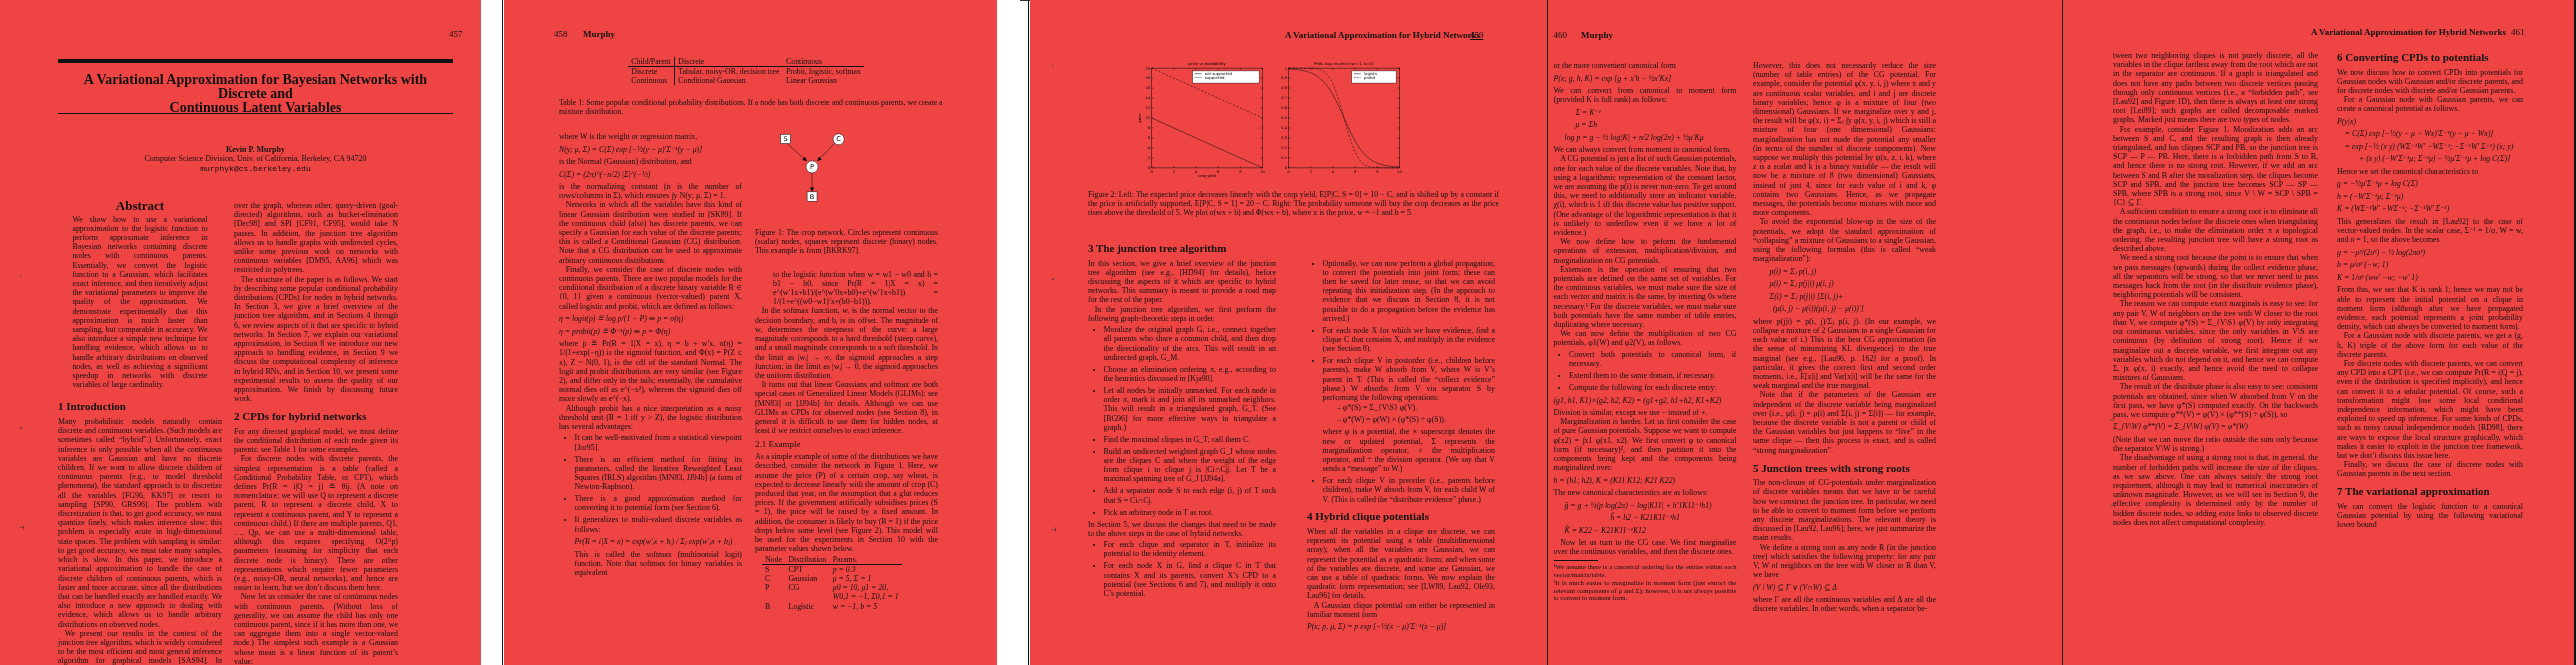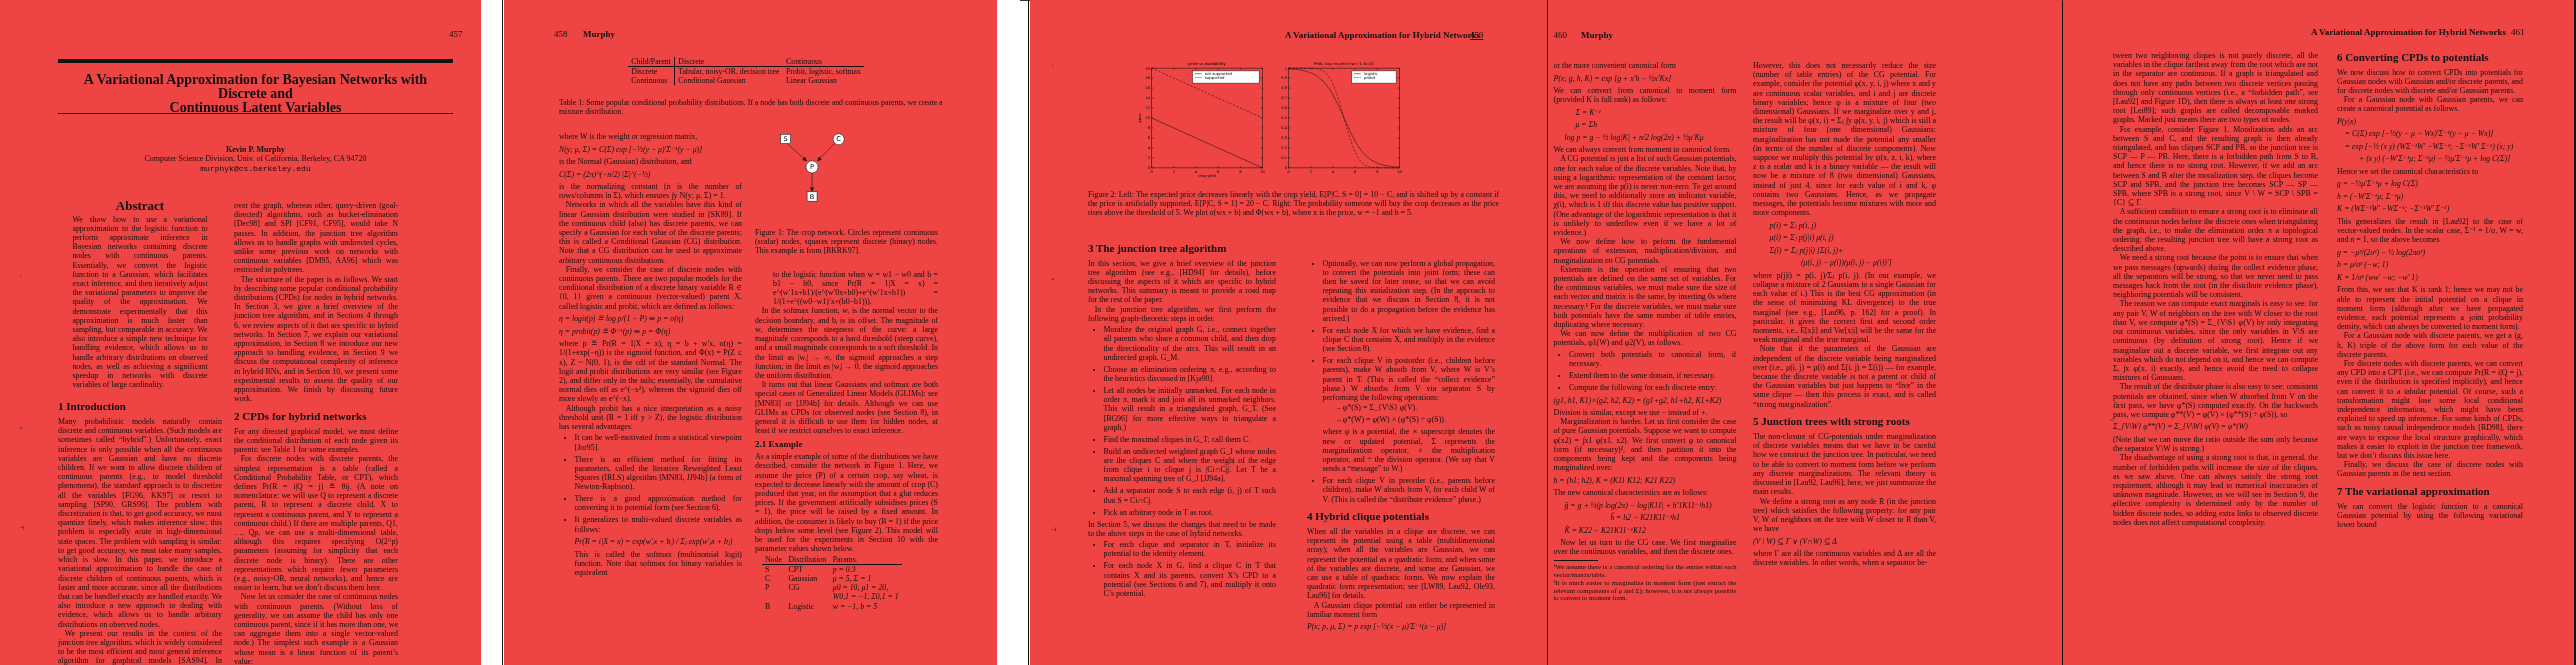--- a/index.html
+++ b/index.html
@@ -5,21 +5,21 @@
   html,body{margin:0;padding:0;background:#fff;}
   body{width:2576px;height:665px;position:relative;overflow:hidden;font-family:"Liberation Serif","DejaVu Serif",serif;color:#111;}
   .page{position:absolute;top:0;height:665px;background:#ef4444;}
   .divider{position:absolute;top:0;width:1.1px;height:665px;background:#111;}
   .topbar{position:absolute;top:0;height:1.1px;background:#333;}
   .txt{font-size:7.9px;line-height:9.2px;text-align:justify;}
   .col{position:absolute;}
   .col p{margin:0;text-indent:6.7px;}
   .col p.noind{text-indent:0;}
   h1.sec{font-size:11px;font-weight:bold;margin:6.7px 0 4.4px 0;line-height:12.2px;}
-  h2.sub{font-size:9px;font-weight:bold;margin:4.4px 0 3.3px 0;}
+  h2.sub{font-size:9px;font-weight:normal;margin:4.4px 0 3.3px 0;}
   .runhead{position:absolute;top:29px;font-size:9px;}
   .pnum{position:absolute;top:29px;font-size:9px;}
   .eq{text-align:left;font-style:italic;margin:3.3px 0;font-size:7.8px;}
   ul.b{margin:2.2px 0 2.2px 0;padding-left:15.5px;}
   ul.b li{margin-bottom:2.8px;}
   ul.d{margin:1.1px 0;padding-left:14.4px;list-style:none;}
   table.t{border-collapse:collapse;font-size:7.8px;}
   table.t td,table.t th{padding:0 3.3px;text-align:left;font-weight:normal;}
   .mono{font-family:"Liberation Mono","DejaVu Sans Mono",monospace;}
   .caption{font-size:7.8px;line-height:9.1px;}
@@ -377,24 +377,25 @@
     <div class="eq" style="text-align:left;margin-left:11px;">ĝ  =  g + ½(p log(2π) − log|K11| + h′1K11⁻¹h1)</div>
     <div class="eq" style="text-align:center;margin-left:0;">ĥ  =  h2 − K21K11⁻¹h1</div>
     <div class="eq" style="text-align:left;margin-left:11px;">K̂  =  K22 − K21K11⁻¹K12</div>
     <p>Now let us turn to the CG case. We first marginalize over the continuous variables, and then the discrete ones.</p>
     <div style="width:44px;border-top:0.6px solid #111;margin:3.3px 0 2.2px 0;"></div>
     <div class="foot">¹We assume there is a canonical ordering for the entries within each vector/matrix/table.</div>
     <div class="foot">²It is much easier to marginalize in moment form (just extract the relevant components of μ and Σ); however, it is not always possible to convert to moment form.</div>
   </div>
   <div class="col txt" style="left:205px;top:61px;width:183px;">
     <p class="noind">However, this does not necessarily reduce the size (number of table entries) of the CG potential. For example, consider the potential φ(x, y, i, j) where x and y are continuous scalar variables, and i and j are discrete binary variables; hence φ is a mixture of four (two dimensional) Gaussians. If we marginalize over y and j, the result will be φ(x, i) = Σⱼ ∫y φ(x, y, i, j) which is still a mixture of four (one dimensional) Gaussians: marginalization has not made the potential any smaller (in terms of the number of discrete components). Now suppose we multiply this potential by ψ(x, z, i, k), where z is a scalar and k is a binary variable — the result will now be a mixture of 8 (two dimensional) Gaussians, instead of just 4, since for each value of i and k, φ contains two Gaussians. Hence, as we propagate messages, the potentials become mixtures with more and more components.</p>
+    <p>To avoid the exponential blow-up in the size of the potentials, we adopt the standard approximation of “collapsing” a mixture of Gaussians to a single Gaussian, using the following formulas (this is called “weak marginalization”):</p>
     <div class="eq" style="text-align:left;margin-left:16.6px;">p(i)  =  Σⱼ p(i, j)</div>
     <div class="eq" style="text-align:left;margin-left:16.6px;">μ(i)  =  Σⱼ p(j|i) μ(i, j)</div>
     <div class="eq" style="text-align:left;margin-left:16.6px;">Σ(i)  =  Σⱼ p(j|i) [Σ(i, j)+</div>
-    <div class="eq" style="text-align:left;margin-left:48px;">(μ(i, j) − μ(i))(μ(i, j) − μ(i))′]</div>
+    <div class="eq" style="text-align:left;margin-left:20px;">(μ(i, j) − μ(i))(μ(i, j) − μ(i))′]</div>
     <p class="noind">where p(j|i) = p(i, j)/Σⱼ p(i, j). (In our example, we collapse a mixture of 2 Gaussians to a single Gaussian for each value of i.) This is the best CG approximation (in the sense of minimizing KL divergence) to the true marginal (see e.g., [Lau96, p. 162] for a proof). In particular, it gives the correct first and second order moments, i.e., E[x|i] and Var[x|i] will be the same for the weak marginal and the true marginal.</p>
     <p>Note that if the parameters of the Gaussian are independent of the discrete variable being marginalized over (i.e., μ(i, j) = μ(i) and Σ(i, j) = Σ(i)) — for example, because the discrete variable is not a parent or child of the Gaussian variables but just happens to “live” in the same clique — then this process is exact, and is called “strong marginalization”.</p>
     <h1 class="sec">5   Junction trees with strong roots</h1>
     <p class="noind">The non-closure of CG-potentials under marginalization of discrete variables means that we have to be careful how we construct the junction tree. In particular, we need to be able to convert to moment form before we perform any discrete marginalizations. The relevant theory is discussed in [Lau92, Lau96]; here, we just summarize the main results.</p>
     <p>We define a strong root as any node R (in the junction tree) which satisfies the following property: for any pair V, W of neighbors on the tree with W closer to R than V, we have</p>
     <div class="eq">(V \ W) ⊆ Γ ∨ (V∩W) ⊆ Δ</div>
     <p class="noind">where Γ are all the continuous variables and Δ are all the discrete variables. In other words, when a separator be-</p>
   </div>
 </div>
 <div class="divider" style="left:2062px;"></div>

